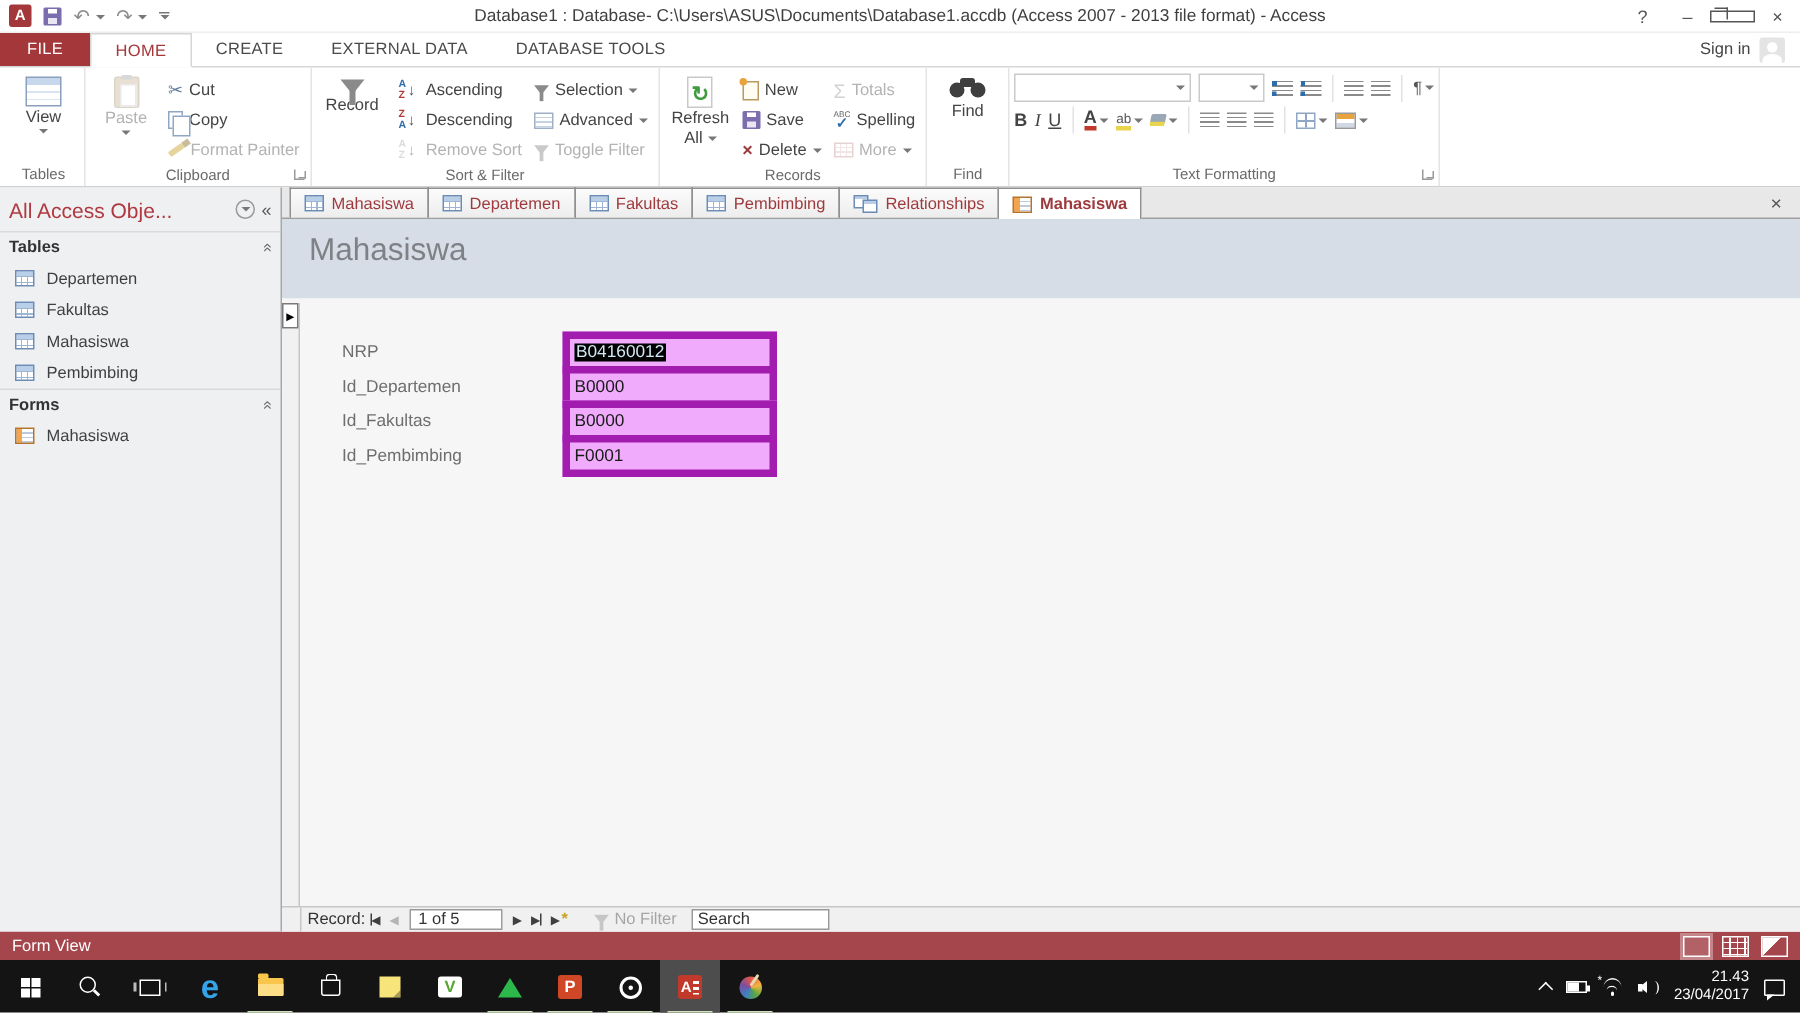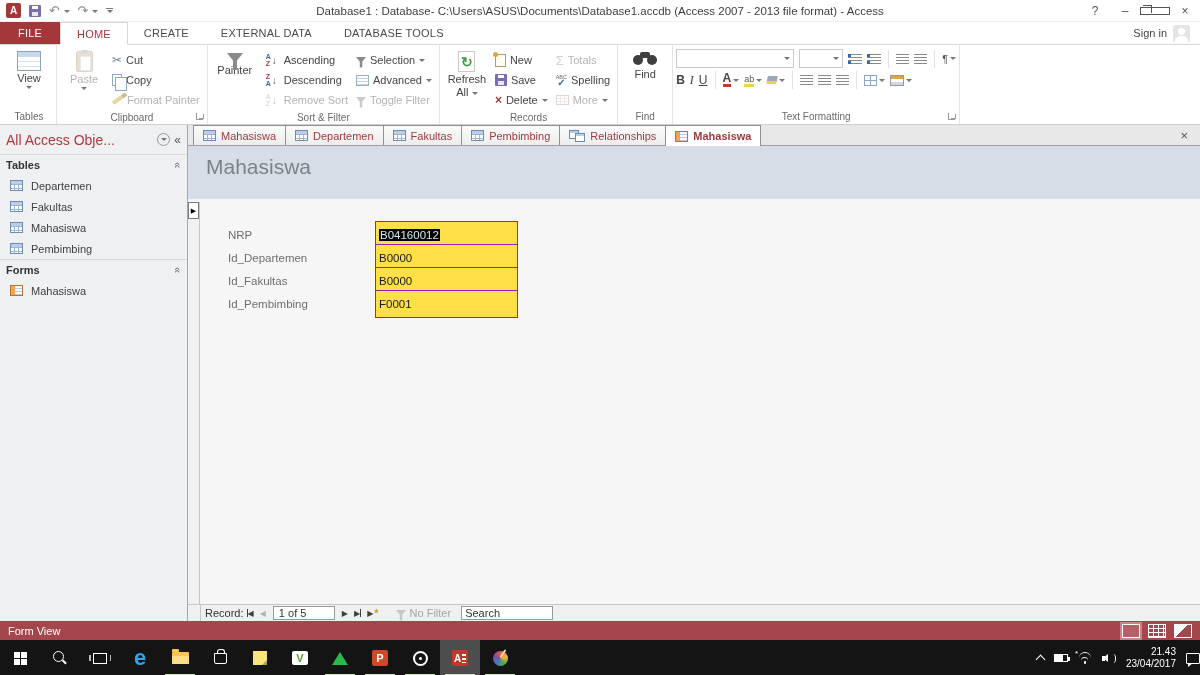--- a/index.html
+++ b/index.html
@@ -134,21 +134,21 @@
   .dtab.active{background:#fff;font-weight:bold;z-index:2;height:21px;margin-bottom:-1px}
   .tabs-close{margin-left:auto;align-self:center;padding-right:12px;color:#555;font-size:13px}
   .form-header{height:53px;background:#d7dde6;display:flex;align-items:flex-start;padding:9px 0 0 18px}
   .form-title{font-size:21px;color:#7e8287}
   .form-body{flex:1;position:relative;background:#f6f6f6}
   .rec-strip{position:absolute;left:0;top:3px;bottom:0;width:12px;background:#f1f1f1;border-right:1px solid #c6c6c6}
   .rec-strip .selbox{height:17px;border:1px solid #7a7a7a;background:#fff;display:flex;align-items:center;justify-content:center;font-size:7px;color:#000}
   .fields{padding:27px 12px 0 40px}
   .frow{display:flex;align-items:center;height:18px;margin-bottom:5px}
   .flabel{width:147px;color:#6e6e6e;font-size:11.5px}
-  .finput{height:28px;border:1px solid #a21caf;background:#fde047;display:flex;align-items:center;padding-left:3px;font-size:11.5px;color:#1a1a1a}
+  .finput{height:28px;border:5px solid #a21caf;background:#f0abfc;display:flex;align-items:center;padding-left:3px;font-size:11.5px;color:#1a1a1a}
   .finput .sel{background:#000;color:#cfe8f4;padding:0 1px}
 
   
   .recnav{height:17px;background:#f0f0f0;border-top:1px solid #c6c6c6;display:flex;align-items:center;font-size:11px;color:#333;padding-left:2px}
   .rn-cell{width:11px;height:100%;border-right:1px solid #c6c6c6;margin-right:4px}
   .rn-btn{display:inline-flex;align-items:center;margin:0 3px;font-size:8px;color:#3f3f3f}
   .rn-btn .bar{width:1px;height:8px;background:#3f3f3f;display:inline-block}
   .rn-btn.dim{color:#b5b5b5}
   .rn-count{width:62px;height:14px;border:1px solid #9a9a9a;background:#fff;display:inline-flex;align-items:center;padding-left:5px;margin:0 4px}
   .rn-star{color:#c9a227;font-size:11px;font-weight:bold;margin-left:1px}
@@ -188,21 +188,21 @@
   .sticky::after{content:"";position:absolute;right:0;bottom:0;width:0;height:0;border-left:5px solid transparent;border-bottom:5px solid #141414;opacity:.35}
   .vs-card{width:16px;height:14px;background:#fff;border-radius:2px;display:flex;align-items:center;justify-content:center;color:#56a531;font-weight:bold;font-size:11px}
   .gtri{width:0;height:0;border-left:8px solid transparent;border-right:8px solid transparent;border-bottom:13px solid #2db84b}
   .ppt{width:16px;height:16px;background:#d04727;border-radius:2px;color:#fff;font-weight:bold;font-size:11px;display:flex;align-items:center;justify-content:center}
   .ring{width:15px;height:15px;border:2px solid #fff;border-radius:50%;position:relative}
   .ring::after{content:"";position:absolute;left:4px;top:4px;width:3px;height:3px;background:#fff;border-radius:50%}
   .acc-ico{width:16px;height:16px;background:#c0392b;border-radius:2px;display:flex;align-items:center;justify-content:center;gap:1px;color:#fff;font-weight:bold;font-size:10px}
   .acc-ico i{display:block;width:4px;height:9px;background:repeating-linear-gradient(#fff 0 2px,#c0392b 2px 4px)}
   .palette{width:15px;height:15px;border-radius:50%;background:conic-gradient(#e2574c,#f4b63f,#58a746,#3f7fc1,#7a4ea0,#e2574c);position:relative}
   .palette::after{content:"";position:absolute;left:9px;top:-2px;width:2px;height:9px;background:#e8d8b0;transform:rotate(35deg);border-radius:1px}
-  .tray{margin-left:auto;display:flex;align-items:center;gap:10px;color:#fff}
+  .tray{margin-left:auto;display:flex;align-items:center;gap:10px;padding-right:10px;color:#fff}
   .chev-up{width:7px;height:7px;border-left:1.5px solid #fff;border-top:1.5px solid #fff;transform:rotate(45deg);margin-top:3px}
   .battery{width:14px;height:8px;border:1px solid #fff;position:relative;background:linear-gradient(90deg,#fff 0 8px,rgba(0,0,0,0) 8px)}
   .battery::after{content:"";position:absolute;right:-3px;top:1.5px;width:2px;height:4px;background:#fff}
   .wifi{width:14px;height:11px;position:relative}
   .wifi span{position:absolute;border:1.5px solid #fff;border-bottom:none;border-left:none;border-right:none;border-radius:50%}
   .wifi .w1{left:1px;bottom:0;width:12px;height:12px}
   .wifi .w2{left:3.5px;bottom:0;width:7px;height:7px}
   .wifi .w3{left:6px;bottom:0;width:2.5px;height:2.5px;background:#fff;border:none;border-radius:50%}
   .wifi::before{content:"*";position:absolute;left:-3px;top:-4px;color:#fff;font-size:8px}
   .speaker{width:14px;height:11px;position:relative}
@@ -288,21 +288,21 @@
     <div class="rg-label">
         <span>Clipboard</span>
         <span class="dlaunch"></span>
       </div>
   </div>
 
   <div class="rgroup">
     <div class="rg-body">
       <div class="bigbtn">
         <span class="ico icon-funnel"></span>
-        <span class="cap">Painter</span>
+        <span class="cap">Record</span>
       </div>
       <div class="scol">
         <div class="sbtn">
           <span class="ico az">
               <span class="col">
                 <span class="a">A</span>
                 <span class="z">Z</span>
               </span>
               <span class="ar">↓</span>
             </span>

